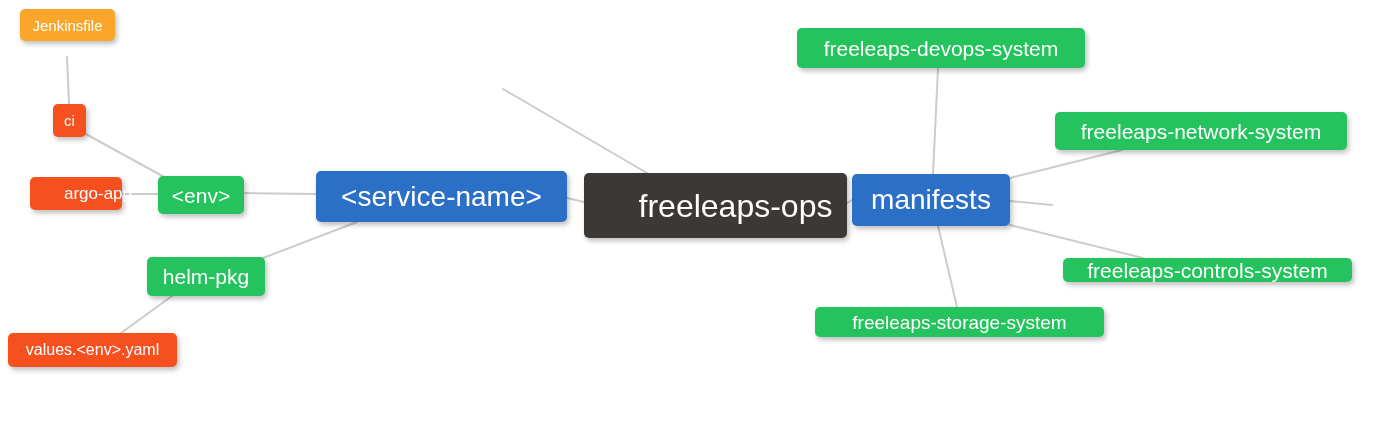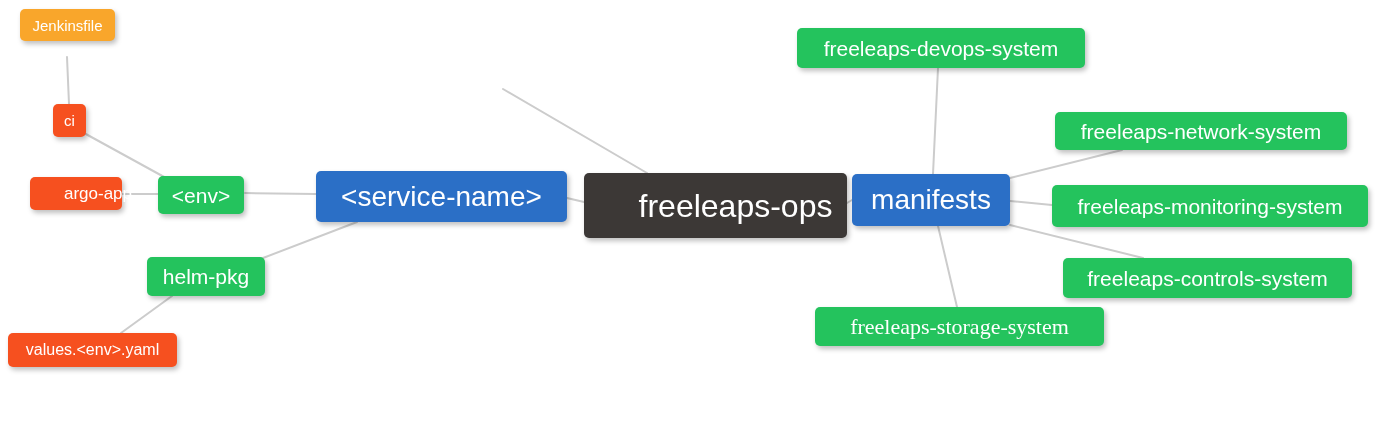--- a/index.html
+++ b/index.html
@@ -43,22 +43,22 @@
   .n-ci                   { left: 53px;   top: 104px; width: 33px;  height: 33px; font-size: 15px; }
   .n-argo-app             { left: 30px;   top: 177px; width: 92px;  height: 33px; font-size: 17px; padding-left: 44px; }
   .n-env                  { left: 158px;  top: 176px; width: 86px;  height: 38px; font-size: 21px; }
   .n-first-class-pipeline { left: 314px;  top: 37px;  width: 279px; height: 52px; font-size: 28px; }
   .n-service-name         { left: 316px;  top: 171px; width: 251px; height: 51px; font-size: 28px; }
   .n-freeleaps-ops        { left: 584px;  top: 173px; width: 263px; height: 65px; font-size: 32px; padding-left: 40px; }
   .n-manifests            { left: 852px;  top: 174px; width: 158px; height: 52px; font-size: 28px; }
   .n-devops-system        { left: 797px;  top: 28px;  width: 288px; height: 40px; font-size: 21px; }
   .n-network-system       { left: 1055px; top: 112px; width: 292px; height: 38px; font-size: 21px; }
   .n-monitoring-system    { left: 1052px; top: 185px; width: 316px; height: 42px; font-size: 21px; }
-  .n-controls-system      { left: 1063px; top: 258px; width: 289px; height: 40px; font-size: 21px; }
-  .n-storage-system       { left: 815px;  top: 307px; width: 289px; height: 39px; font-size: 22px; font-family: Liberation Serif, serif; }
+  .n-controls-system      { left: 1063px; top: 258px; width: 289px; height: 24px; font-size: 21px; }
+  .n-storage-system       { left: 815px;  top: 307px; width: 289px; height: 30px; font-size: 19px; }
   .n-helm-pkg             { left: 147px;  top: 257px; width: 118px; height: 39px; font-size: 21px; }
   .n-values-env-yaml      { left: 8px;    top: 333px; width: 169px; height: 34px; font-size: 16px; }
 </style>
 </head>
 <body>
 
 <div id="canvas">
 
   <svg id="edges" viewBox="0 0 1390 421" xmlns="http://www.w3.org/2000/svg">
     <line x1="67" y1="57" x2="69" y2="104"></line>
@@ -79,19 +79,18 @@
 
   <div class="node bg-orange n-jenkinsfile">Jenkinsfile</div>
   <div class="node bg-red    n-ci">ci</div>
   <div class="node bg-red    n-argo-app">argo-app</div>
   <div class="node bg-green  n-env">&lt;env&gt;</div>
   <div class="node bg-blue   n-service-name">&lt;service-name&gt;</div>
   <div class="node bg-dark   n-freeleaps-ops">freeleaps-ops</div>
   <div class="node bg-blue   n-manifests">manifests</div>
   <div class="node bg-green  n-devops-system">freeleaps-devops-system</div>
   <div class="node bg-green  n-network-system">freeleaps-network-system</div>
-  <div class="node bg-green  n-monitoring-system">freeleaps-monitoring-system</div>
   <div class="node bg-green  n-controls-system">freeleaps-controls-system</div>
   <div class="node bg-green  n-storage-system">freeleaps-storage-system</div>
   <div class="node bg-green  n-helm-pkg">helm-pkg</div>
   <div class="node bg-red    n-values-env-yaml">values.&lt;env&gt;.yaml</div>
 
 </div>
 
 </body></html>

